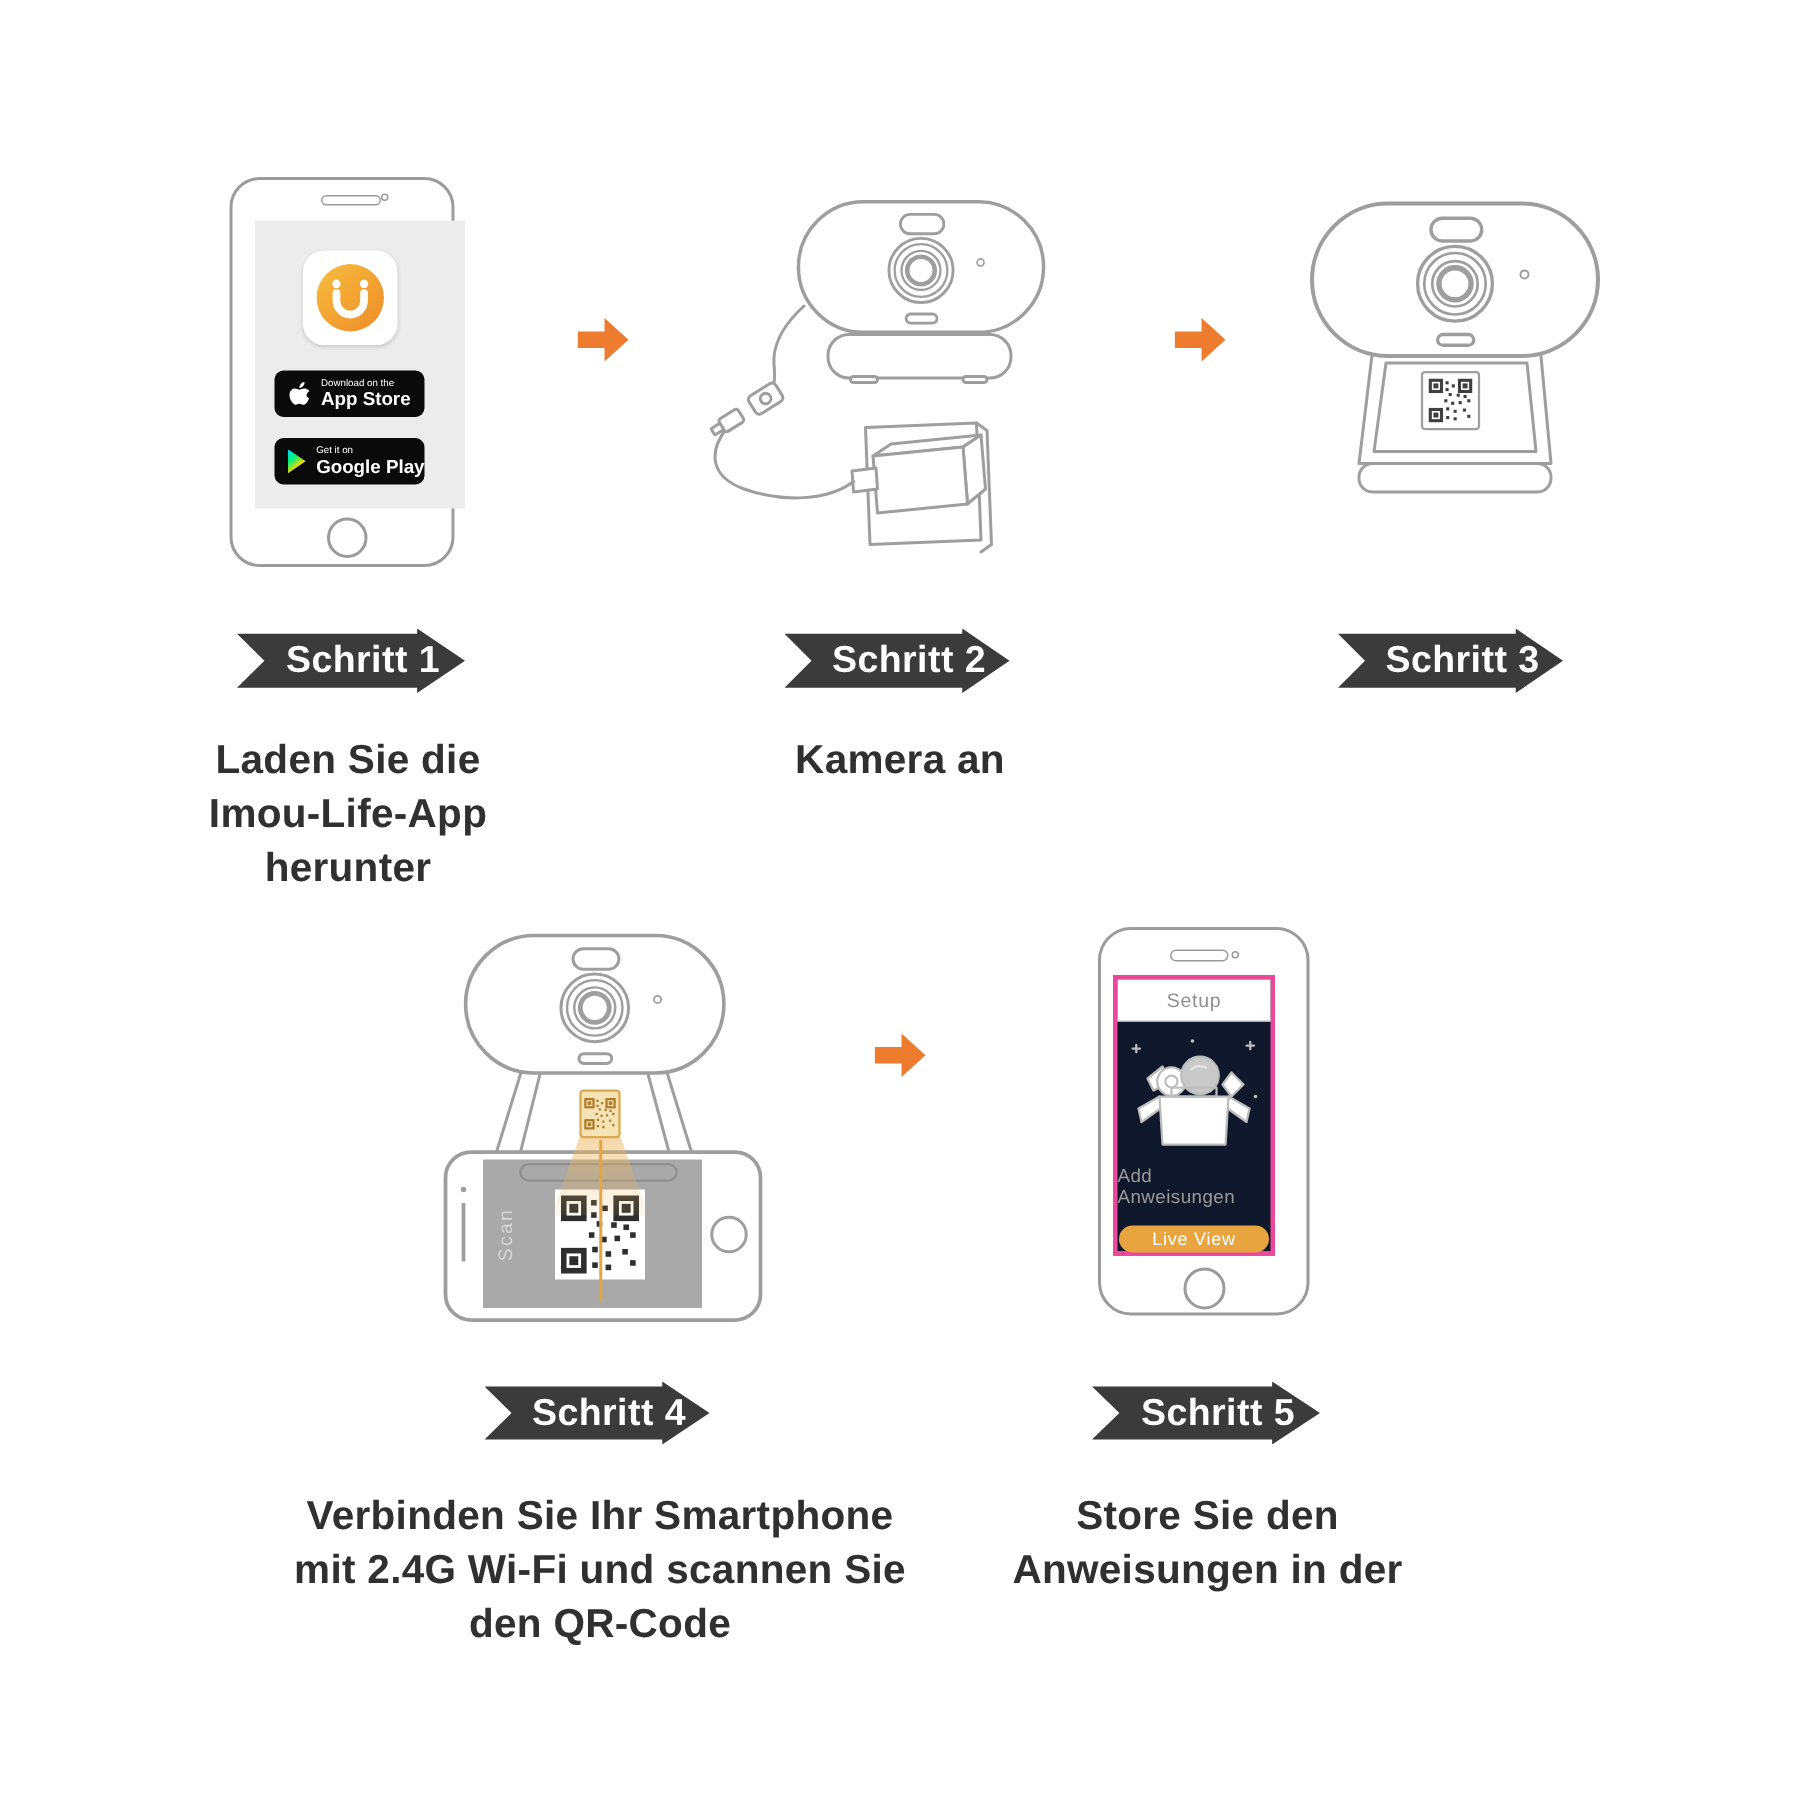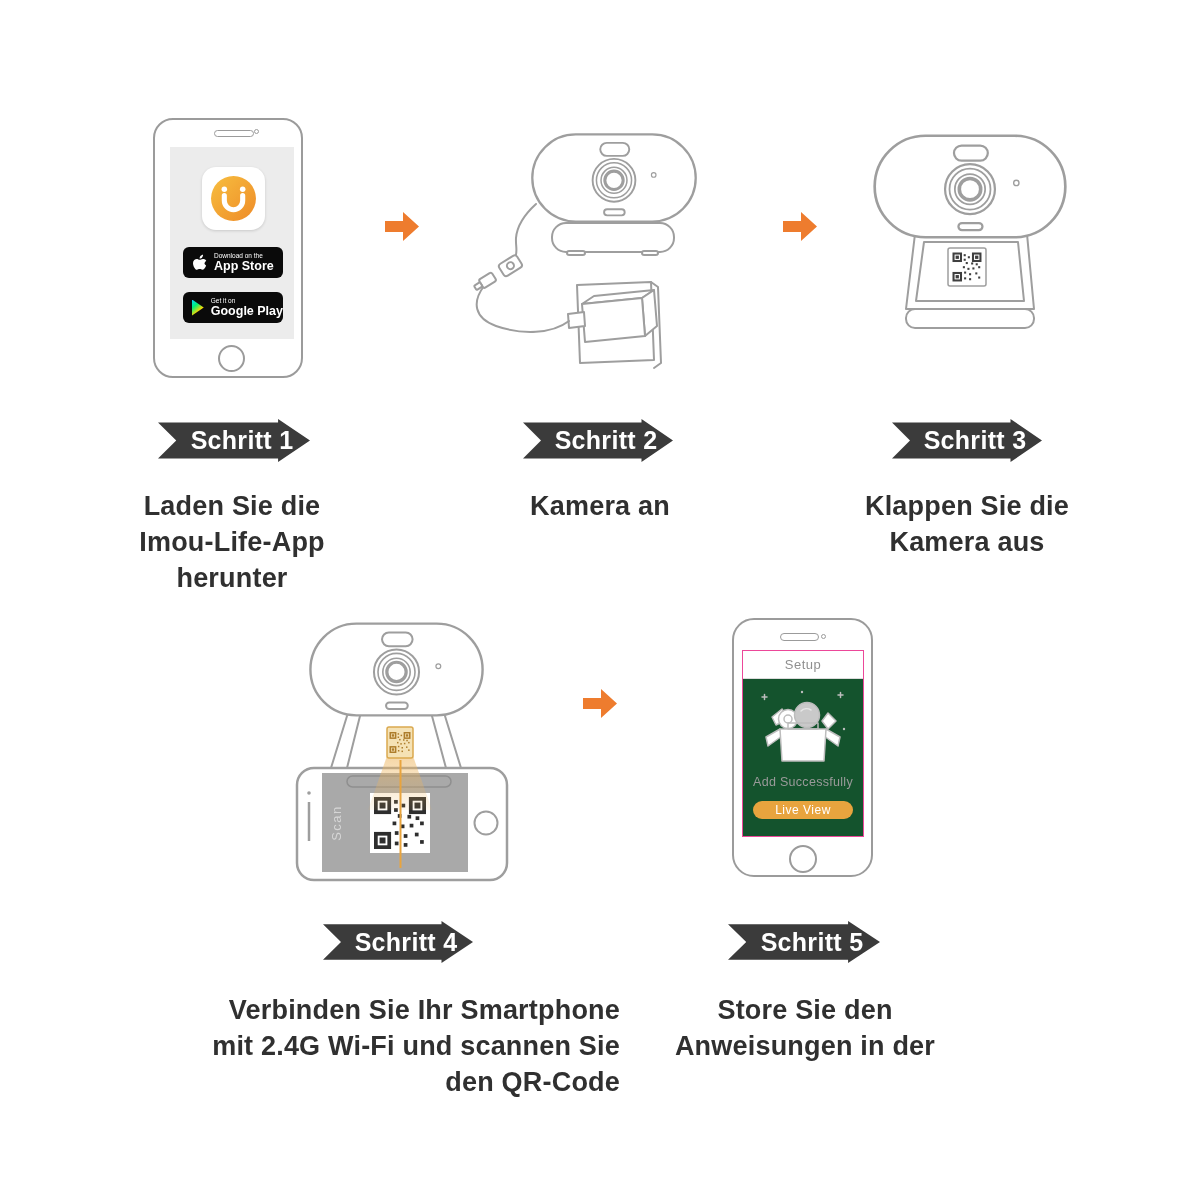--- a/index.html
+++ b/index.html
@@ -29,34 +29,34 @@
     clip-path:polygon(0 31%,53% 31%,53% 0,100% 50%,53% 100%,53% 69%,0 69%);
   }
 
   
   .phone{position:absolute;background:#fff;border:2.5px solid #9B9B9B;border-radius:20px;box-sizing:border-box;}
   .speaker{position:absolute;border:1.5px solid #9B9B9B;border-radius:4px;background:#fff;}
   .camdot{position:absolute;width:5px;height:5px;border:1.5px solid #9B9B9B;border-radius:50%;box-sizing:border-box;}
   .homebtn{position:absolute;border:2px solid #9B9B9B;border-radius:50%;box-sizing:border-box;background:#fff;}
 
   
-  .screen1{position:absolute;left:15px;top:27px;width:124px;height:192px;background:#ECECEC;}
+  .screen1{position:absolute;left:15px;top:27px;width:124px;height:192px;background:#ECECEC;padding-left:16px;}
   .app-icon{position:absolute;left:32px;top:20px;width:63px;height:63px;background:#fff;border-radius:14px;
     box-shadow:0 1px 3px rgba(0,0,0,.15);display:flex;align-items:center;justify-content:center;}
   .badge{position:absolute;left:13px;width:100px;height:31px;background:#0A0A0A;border-radius:6px;
     display:flex;align-items:center;padding-left:9px;box-sizing:border-box;gap:7px;color:#fff;}
   .badge .txt{display:flex;flex-direction:column;line-height:1.12;}
   .badge .l1{font-size:6.5px;}
   .badge .l2{font-size:12.5px;font-weight:700;white-space:nowrap;}
   .gp-tri{width:14px;height:16px;clip-path:polygon(0 0,100% 50%,0 100%);
     background:linear-gradient(140deg,#00D7FE 0%,#00F076 32%,#FFD900 64%,#FF3945 100%);}
 
   
-  .screen5{position:absolute;left:8px;top:30px;width:122px;height:187px;background:#14532d;
-    border:1px solid #ec4899;box-sizing:border-box;}
+  .screen5{position:absolute;left:8px;top:30px;width:108px;height:187px;background:#0f172a;
+    border:3px solid #ec4899;box-sizing:border-box;}
   .screen5 .hdr{height:27px;background:#fff;border-bottom:1px solid #DCDCDC;
     display:flex;align-items:center;justify-content:center;font-size:13px;color:#8F8F8F;letter-spacing:.5px;}
   .screen5 .body{display:flex;flex-direction:column;align-items:center;}
   .status-txt{font-size:12.5px;color:#9A9A9A;margin-top:10px;letter-spacing:.3px;}
   .liveview{margin-top:12px;width:100px;height:18px;border-radius:9px;background:#E8A43E;
     color:#fff;font-size:12px;display:flex;align-items:center;justify-content:center;letter-spacing:.5px;text-align:center;}
 
   svg text{font-family:"Liberation Sans",sans-serif;}
 </style>
 </head>
@@ -206,24 +206,20 @@
   <div class="banner" style="left:892px;top:419px;width:150px;">Schritt 3</div>
 
   <div class="caption" style="left:82px;top:488px;width:300px;">
     <span>Laden Sie die</span>
     <span>Imou-Life-App</span>
     <span>herunter</span>
   </div>
   <div class="caption" style="left:450px;top:488px;width:300px;">
     <span>Kamera an</span>
   </div>
-  <div class="caption" style="left:817px;top:488px;width:300px;">
-    <span>Klappen Sie die</span>
-    <span>Kamera aus</span>
-  </div>
 
   <svg class="abs" style="left:280px;top:610px;" width="260" height="280" viewBox="0 0 260 280">
     <g stroke="#9E9E9E" stroke-width="2" stroke-linecap="round">
       <line x1="67" y1="106" x2="51" y2="158"></line>
       <line x1="80" y1="106" x2="67" y2="158"></line>
       <line x1="152" y1="106" x2="166" y2="158"></line>
       <line x1="165" y1="106" x2="181" y2="158"></line>
     </g>
     <g>
       <rect x="17" y="158" width="210" height="112" rx="17" fill="#fff" stroke="#9E9E9E" stroke-width="2.5"></rect>
@@ -264,31 +260,31 @@
             <circle cx="49" cy="26" r="12.5" fill="#C9C9C9"></circle>
             <path d="M43 22 a8 8 0 0 1 10 -1" fill="none" stroke="#E6E6E6"></path>
             <path d="M22 40 L68 40 L66 72 L24 72 Z"></path>
             <path d="M30 40 L60 40 L60 34 L30 34 Z" fill="none"></path>
             <path d="M4 8 h5 M6.5 5.5 v5" fill="none"></path>
             <path d="M80 6 h5 M82.5 3.5 v5" fill="none"></path>
             <circle cx="86" cy="40" r="1.2" fill="#BDBDBD" stroke="none"></circle>
             <circle cx="44" cy="3" r="1.2" fill="#BDBDBD" stroke="none"></circle>
           </g>
         </svg>
-        <div class="status-txt">Add Successfully</div>
+        <div class="status-txt">Add Anweisungen</div>
         <div class="liveview">Live View</div>
       </div>
     </div>
     <div class="homebtn" style="left:55px;top:225px;width:28px;height:28px;"></div>
   </div>
 
   <div class="banner" style="left:323px;top:921px;width:150px;height:42px;">Schritt 4</div>
   <div class="banner" style="left:728px;top:921px;width:152px;height:42px;">Schritt 5</div>
 
-  <div class="caption" style="left:180px;top:992px;width:440px;text-align:right;">
+  <div class="caption" style="left:180px;top:992px;width:440px;">
     <span>Verbinden Sie Ihr Smartphone</span>
     <span>mit 2.4G Wi-Fi und scannen Sie</span>
     <span>den QR-Code</span>
   </div>
   <div class="caption" style="left:650px;top:992px;width:310px;">
     <span>Store Sie den</span>
     <span>Anweisungen in der</span>
   </div>
 
 </div>

